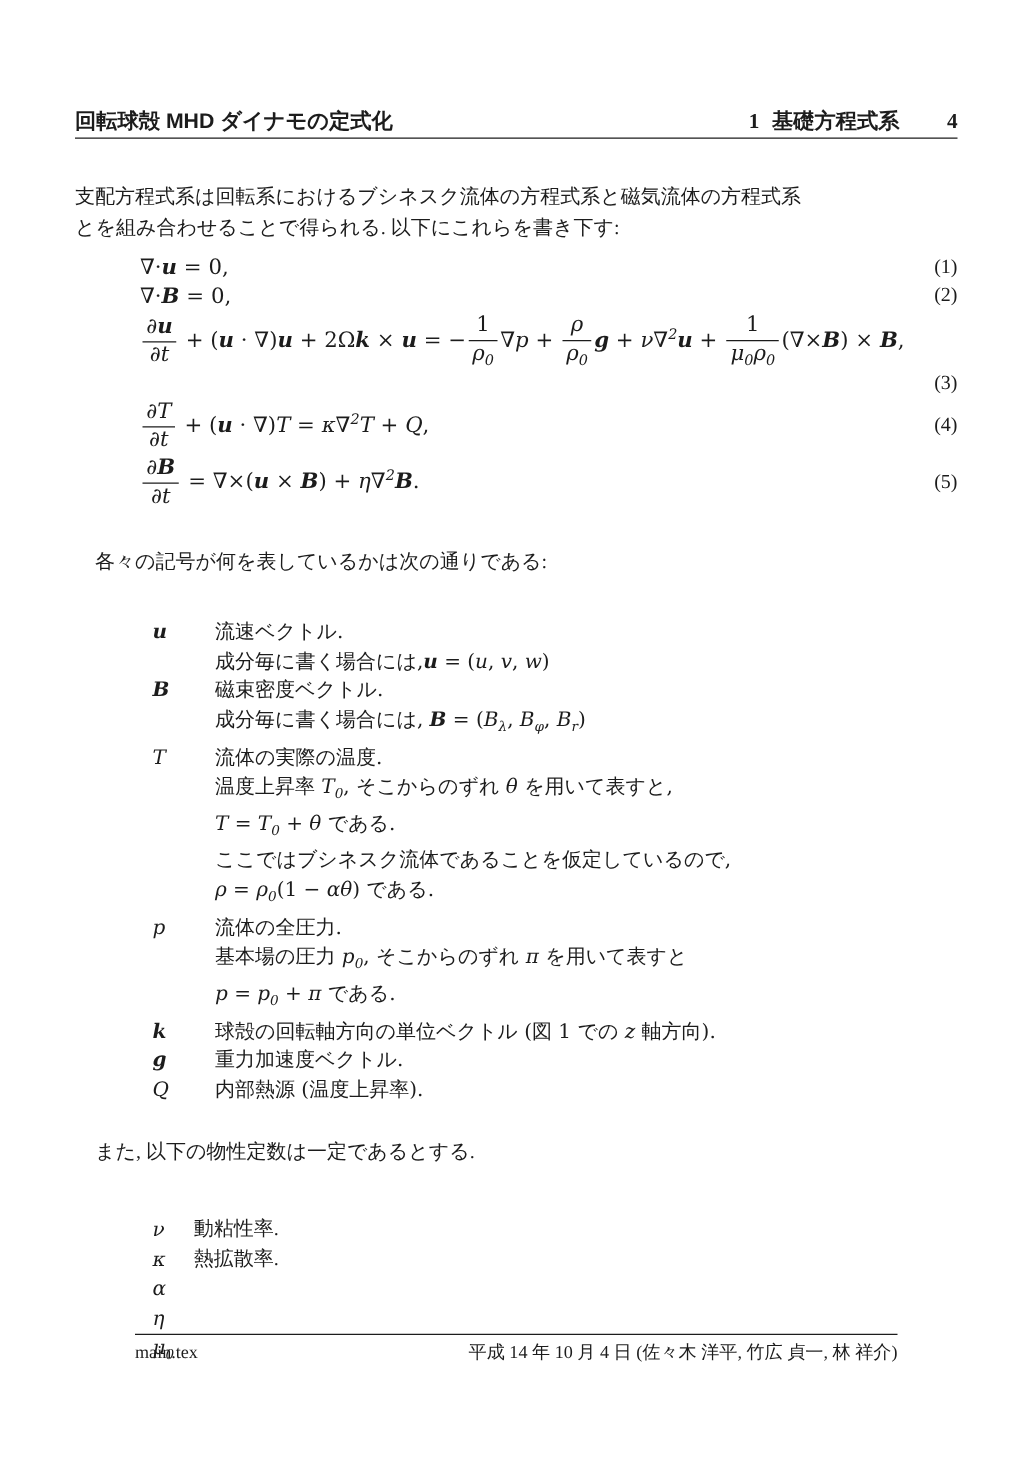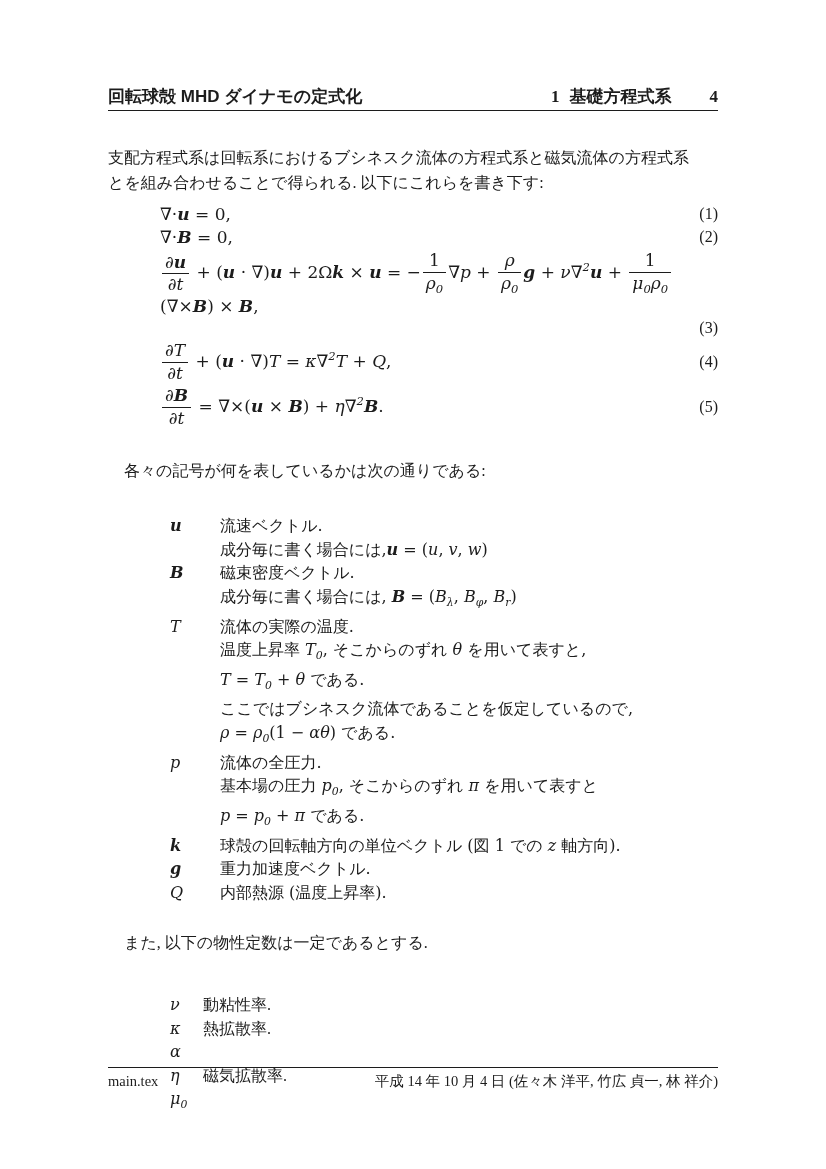--- a/index.html
+++ b/index.html
@@ -2,21 +2,21 @@
 <html><head>
 <meta charset="utf-8">
 <style>
   * { margin:0; padding:0; box-sizing:border-box; }
   html,body { background:#ffffff; }
   body {
     width:826px; height:1169px; position:relative; overflow:hidden;
     color:#1c1c1c;
     font-family:"Liberation Serif","DejaVu Serif",serif;
   }
-  .page { padding:0 108px; }
+  .page { padding:0 60px; }
 
   
   .hdr {
     padding-top:86px; padding-bottom:3px;
     border-bottom:1.4px solid #1c1c1c;
     display:flex; align-items:baseline;
     font-weight:bold; font-size:17px; line-height:21px;
   }
   .hdr .jp { font-family:"Liberation Sans","DejaVu Sans",sans-serif; }
   .hdr-right { margin-left:auto; display:flex; align-items:baseline; gap:10px; }
@@ -198,21 +198,20 @@
     </div>
     <div class="const-row">
       <span class="const-sym m"><span class="mi">κ</span></span>
       <span class="def-text">熱拡散率.</span>
     </div>
     <div class="const-row">
       <span class="const-sym m"><span class="mi">α</span></span>
     </div>
     <div class="const-row">
       <span class="const-sym m"><span class="mi">η</span></span>
-      <span class="def-text">磁気拡散率.</span>
     </div>
     <div class="const-row">
       <span class="const-sym m"><span class="mi">μ</span><sub>0</sub></span>
     </div>
   </div>
 
 </div>
 
 <div class="ftr">
   <span>main.tex</span>

